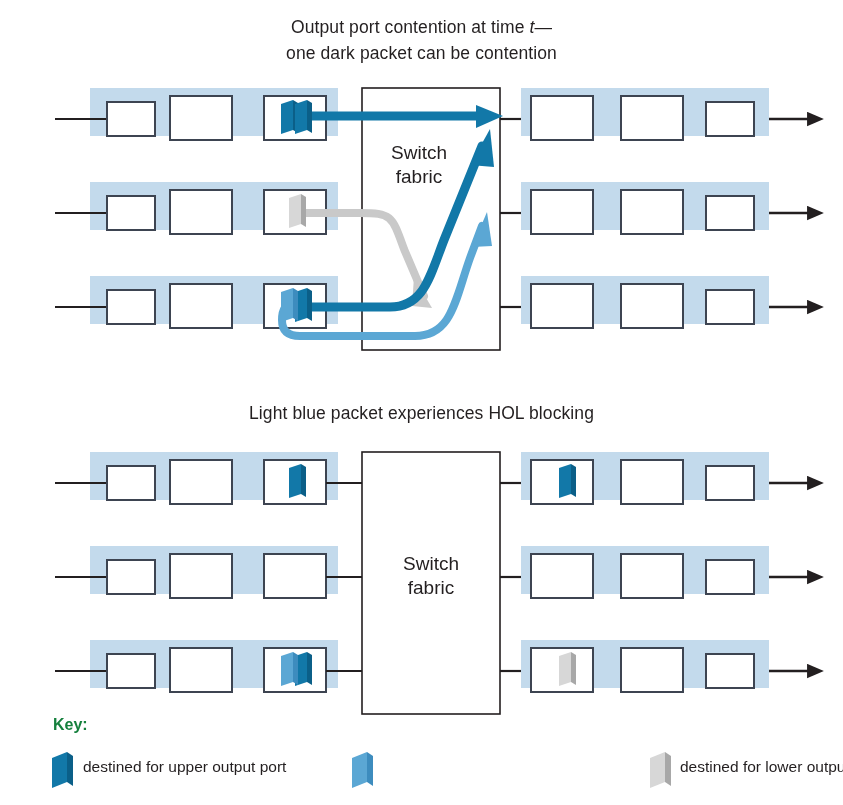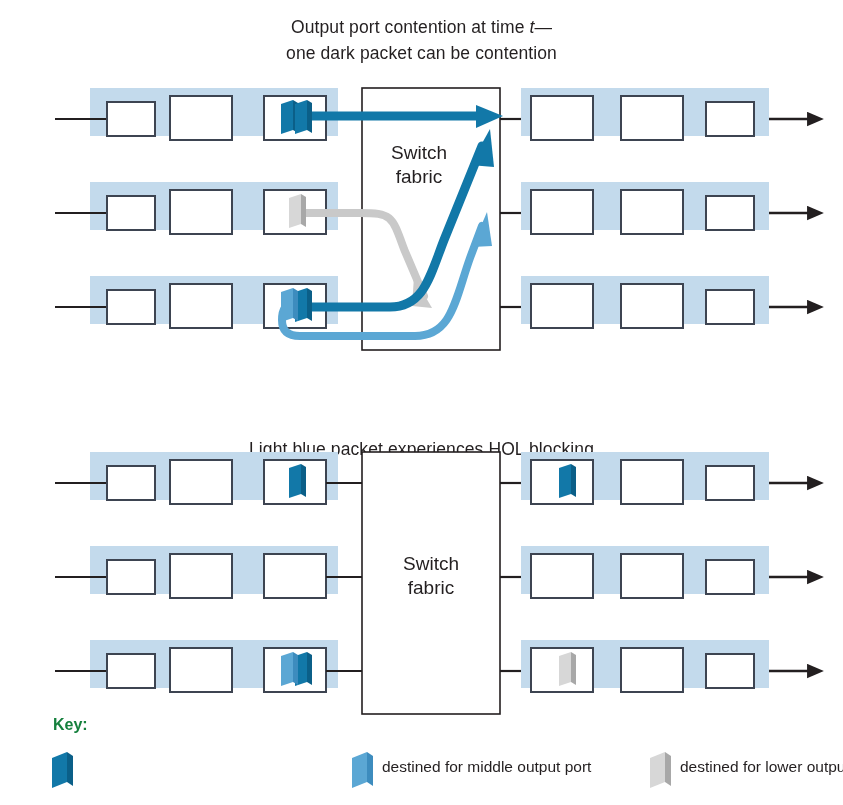--- a/index.html
+++ b/index.html
@@ -4,42 +4,42 @@
 <style>
   html,body{margin:0;padding:0;background:#ffffff;}
   body{width:843px;height:805px;position:relative;
        font-family:"Liberation Sans","DejaVu Sans",sans-serif;
        color:#231f20;overflow:hidden;}
   .stage{position:absolute;inset:0;width:843px;height:707px;}
   .svgroot{position:absolute;left:0;top:0;width:843px;height:805px;}
   .title{position:absolute;text-align:center;font-size:17.5px;
          line-height:26px;color:#231f20;letter-spacing:0.1px;}
   #title-upper{left:0;right:0;top:14px;}
-  #title-lower{left:0;right:0;top:400px;margin-top:36px;}
+  #title-lower{left:0;right:0;top:400px;}
   .title .ital{font-style:italic;}
   .keyhdr{position:absolute;left:53px;top:716px;font-size:16px;font-weight:bold;color:#15803d;}
   .keyitem{position:absolute;font-size:15.5px;line-height:20px;color:#231f20;width:215px;}
   #key-label-0{left:83px;top:757px;}
   #key-label-1{left:382px;top:757px;}
   #key-label-2{left:680px;top:757px;}
 </style>
 </head>
 <body>
 
 <div class="stage">
 
   <div class="title" id="title-upper">
     <span><span>Output port contention at time </span><span class="ital">t</span><span>—</span></span><br>
     <span>one dark packet can be contention</span>
   </div>
 
   <div class="title" id="title-lower">Light blue packet experiences HOL blocking</div>
 
   <div class="keyhdr">Key:</div>
-  <div class="keyitem" id="key-label-1">destined for middle output port</div>
+  <div class="keyitem" id="key-label-0">destined for upper output port</div>
   <div class="keyitem" id="key-label-2">destined for lower output port</div>
 
   <svg class="svgroot" viewBox="0 0 843 805" xmlns="http://www.w3.org/2000/svg">
     <defs>
       <marker id="ah" markerWidth="7" markerHeight="7" refX="3.3" refY="3" orient="auto">
         <path d="M0,0 L7,3 L0,6 Z" fill="#231f20"></path>
       </marker>
     </defs>
 
     <g>

